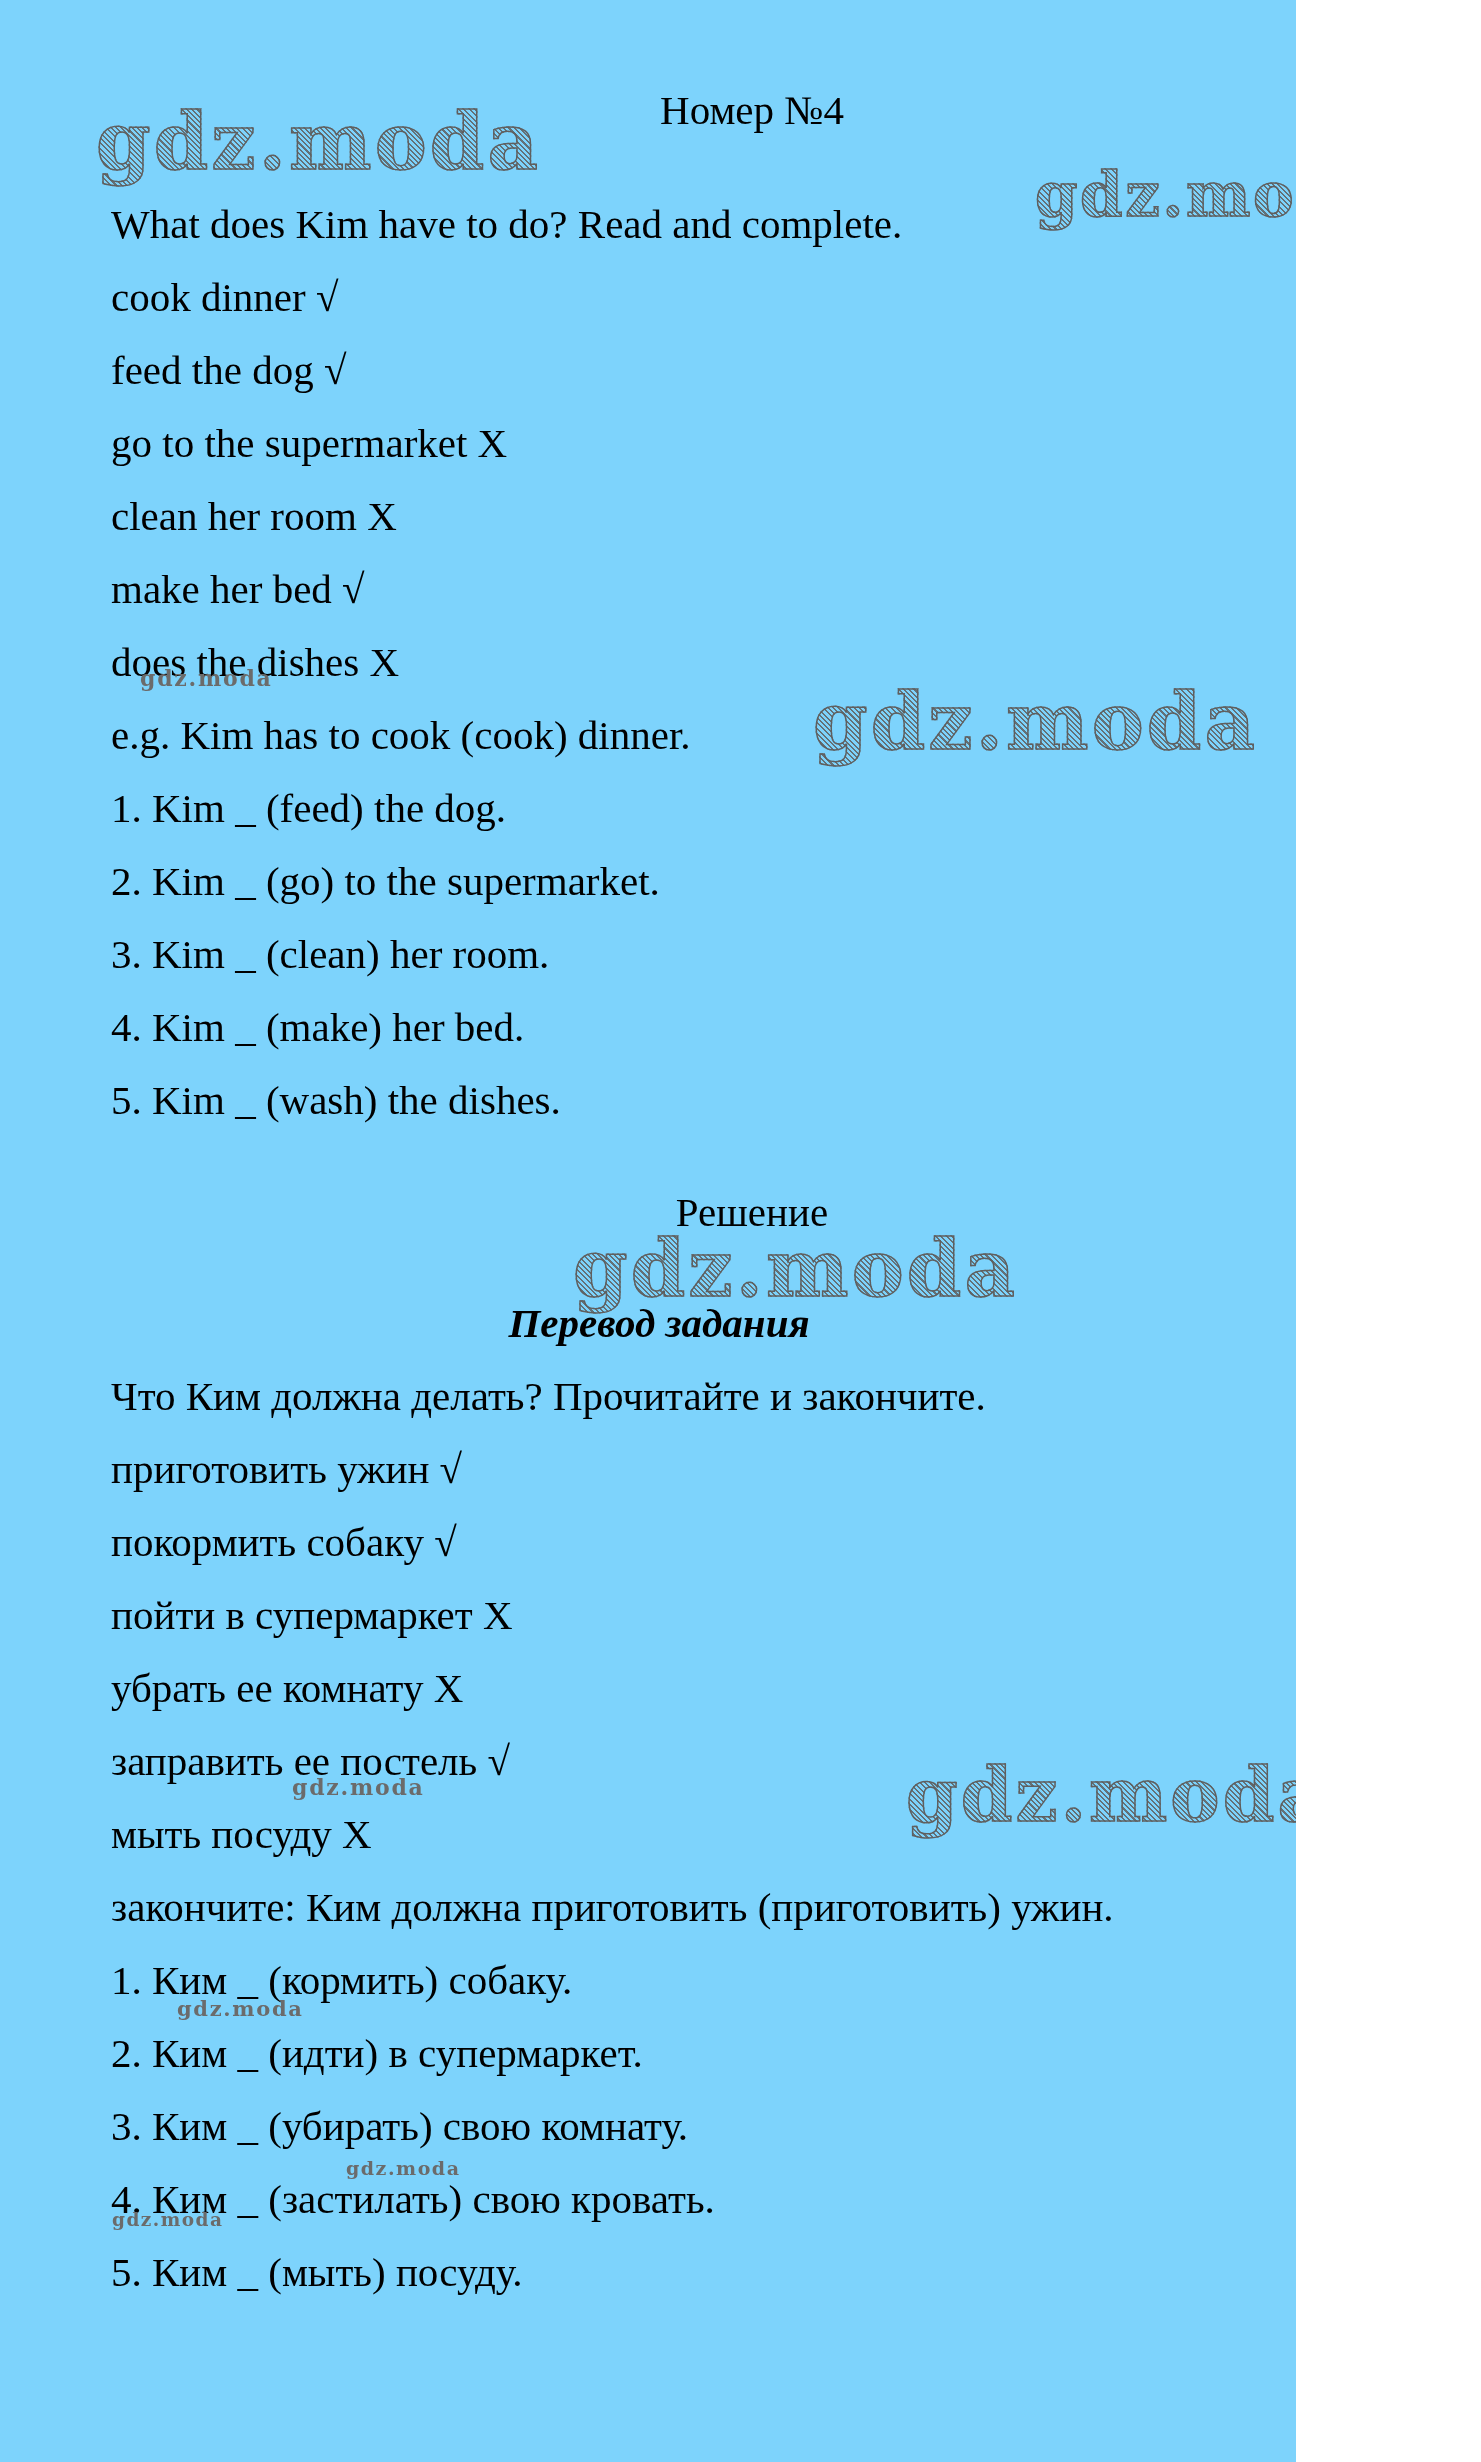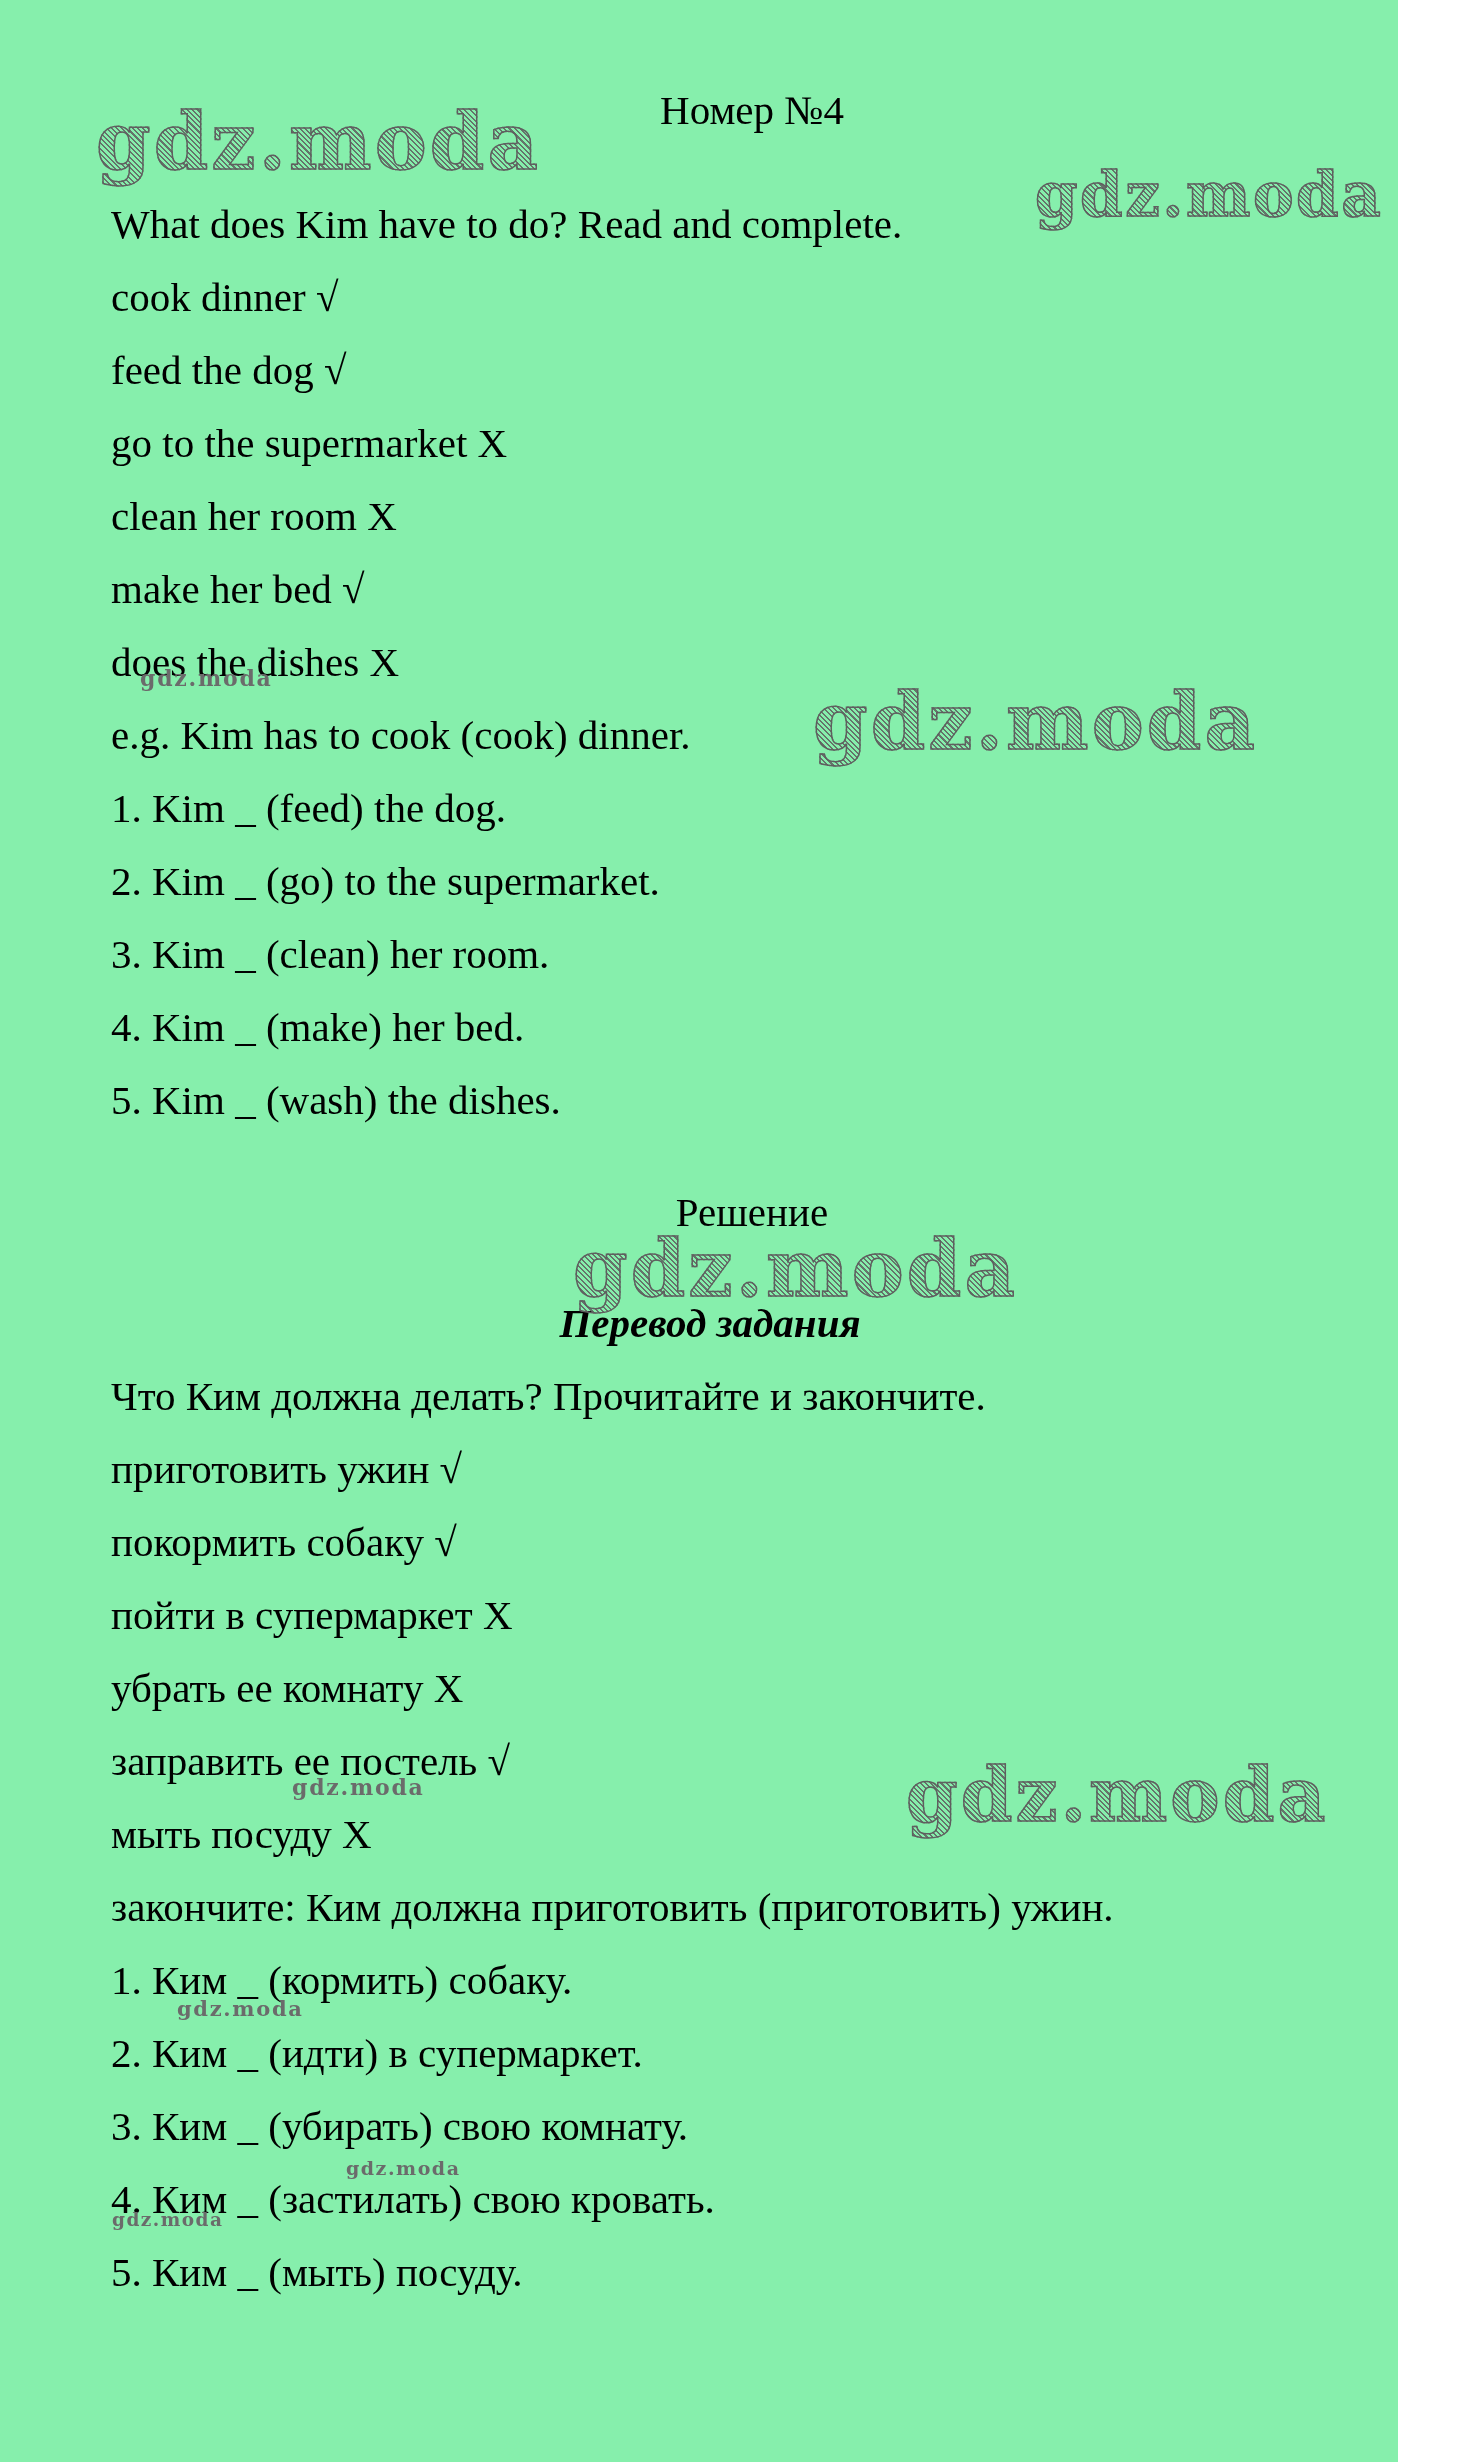--- a/index.html
+++ b/index.html
@@ -1,20 +1,20 @@
 <!DOCTYPE html>
 <html style="font-size:12px"><head>
 <meta charset="utf-8">
 <style>
   html, body { margin: 0; padding: 0; background: #ffffff; }
   .page {
     position: relative;
-    width: 1398px;
+    width: 1296px;
     height: 2462px;
-    background: #86efac;
+    background: #7dd3fc;
     font-family: "Liberation Serif", serif;
     color: #000000;
     overflow: hidden;
   }
   .content {
     position: relative;
     padding: 74px 89px 0 111px;
     z-index: 1;
   }
   .line {

